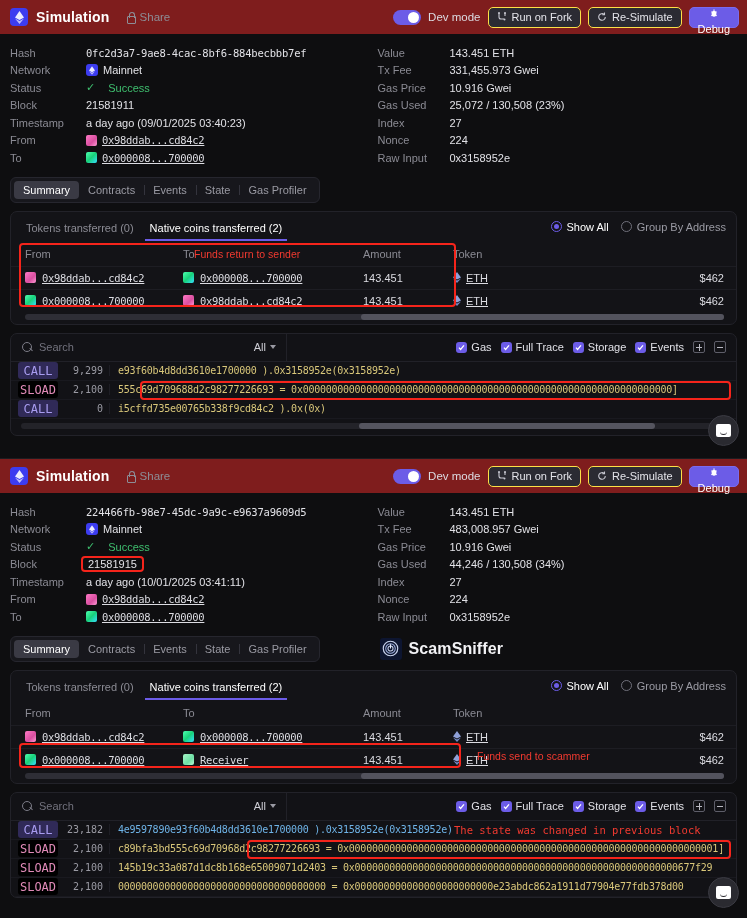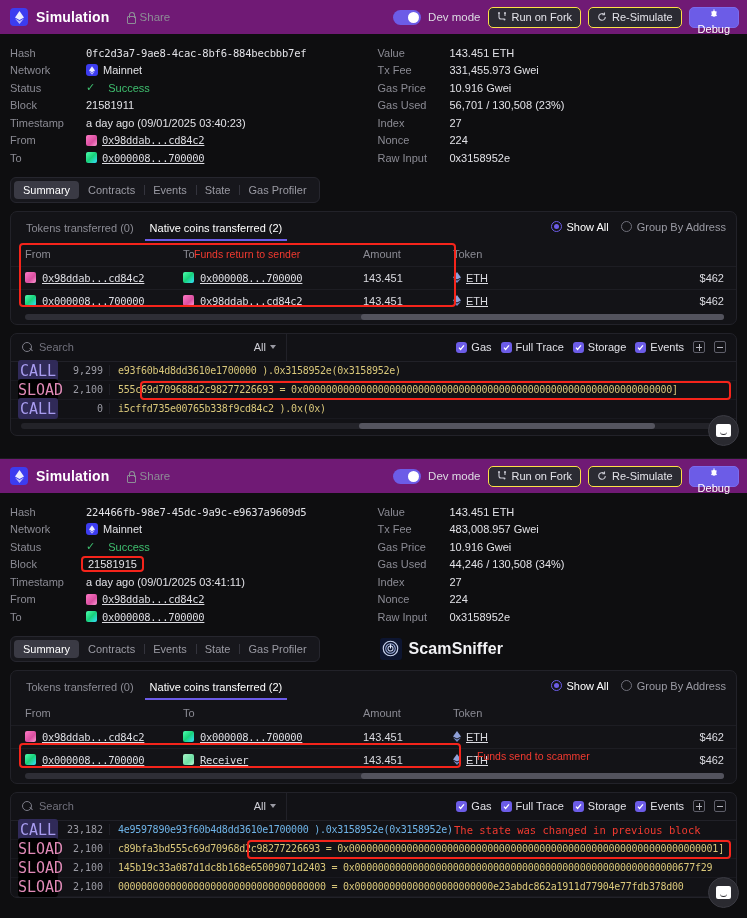--- a/index.html
+++ b/index.html
@@ -15,21 +15,21 @@
     background: #0e0e10;
     position: relative;
     overflow: hidden;
   }
   .panel-1 { height: 458px; }
   .panel-2 { height: 460px; border-top: 1px solid #1c1c20; }
 
   
   .hdr {
     height: 34px;
-    background: #701a75;
+    background: #7f1d1d;
     display: flex;
     align-items: center;
     padding: 0 8px 0 10px;
     gap: 8px;
   }
   .eth-badge {
     width: 18px; height: 18px; border-radius: 4px;
     background: #3c3cf0;
     display: flex; align-items: center; justify-content: center;
     flex: 0 0 auto;
@@ -214,21 +214,21 @@
   }
   .sqbtn:before { content:""; position:absolute; left:2px; top:5px; width:6px; height:1px; background:#b9b9c2;}
   .sqbtn.plus:after { content:""; position:absolute; left:5px; top:2px; width:1px; height:7px; background:#b9b9c2;}
 
   .trow {
     display: flex; align-items: center; height: 19px;
     font-family: "DejaVu Sans Mono", monospace; font-size: 10px;
     border-bottom: 1px solid #19191f; position: relative;
   }
   .opbadge {
-    width: 40px; text-align: center; font-size: 15px; border-radius: 3px;
+    width: 40px; text-align: center; font-size: 12px; border-radius: 3px;
     padding: 1.5px 0; margin: 0 6px 0 7px; flex: 0 0 auto;
   }
   .op-call { background: #302a58; color: #a89cf0; }
   .op-sload { background: #000000; color: #e08ab7; }
   .gasnum {
     width: 46px; text-align: right; color: #9a9aa3; font-size: 10px; flex: 0 0 auto;
     padding-right: 6px; border-right: 1px solid #1e1e25; margin-right: 8px;
   }
   .tcontent { white-space: nowrap; overflow: hidden; flex: 1; letter-spacing: -.25px;}
   .hx-yellow { color: #d9c77a; }
@@ -347,21 +347,21 @@
       <div class="drow">
         <span class="dlabel w2">Tx Fee</span>
         <span class="dval">331,455.973 Gwei</span>
       </div>
       <div class="drow">
         <span class="dlabel w2">Gas Price</span>
         <span class="dval">10.916 Gwei</span>
       </div>
       <div class="drow">
         <span class="dlabel w2">Gas Used</span>
-        <span class="dval">56,701 / 130,508 (23%)</span>
+        <span class="dval">25,072 / 130,508 (23%)</span>
       </div>
       <div class="drow">
         <span class="dlabel w2">Index</span>
         <span class="dval">27</span>
       </div>
       <div class="drow">
         <span class="dlabel w2">Nonce</span>
         <span class="dval">224</span>
       </div>
       <div class="drow">
@@ -606,21 +606,21 @@
       <div class="drow">
         <span class="dlabel">Status</span>
         <span class="dval ok"><span>✓</span>&nbsp;<span>Success</span></span>
       </div>
       <div class="drow">
         <span class="dlabel">Block</span>
         <span class="dval hl-box">21581915</span>
       </div>
       <div class="drow">
         <span class="dlabel">Timestamp</span>
-        <span class="dval">a day ago (09/01/2025 03:41:11)</span>
+        <span class="dval">a day ago (10/01/2025 03:41:11)</span>
       </div>
       <div class="drow">
         <span class="dlabel">From</span>
         <span class="dval">
           <span class="av pink"></span>
           <a class="addr-link">0x98ddab...cd84c2</a>
         </span>
       </div>
       <div class="drow">
         <span class="dlabel">To</span>

